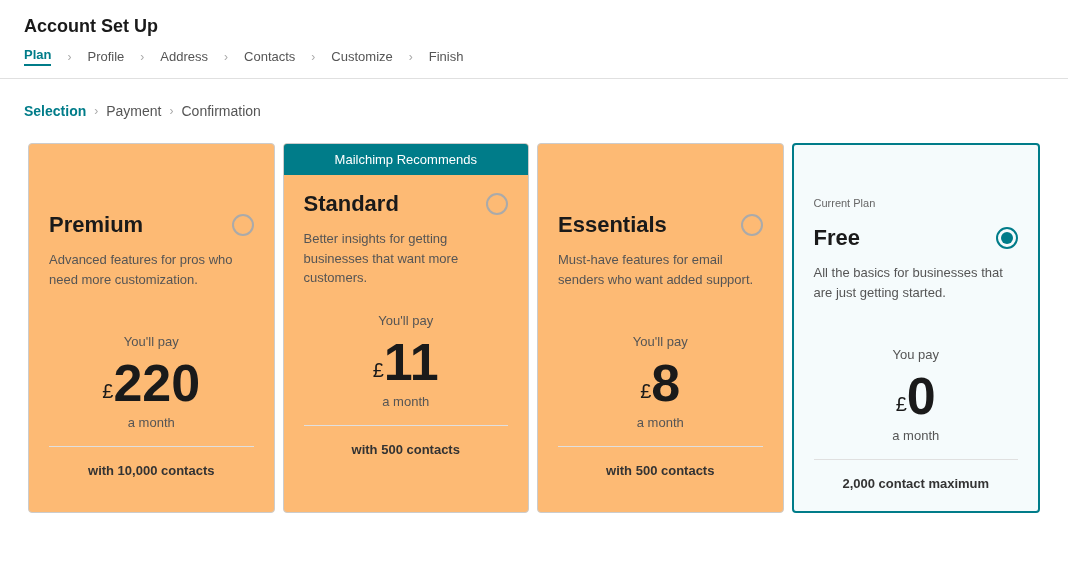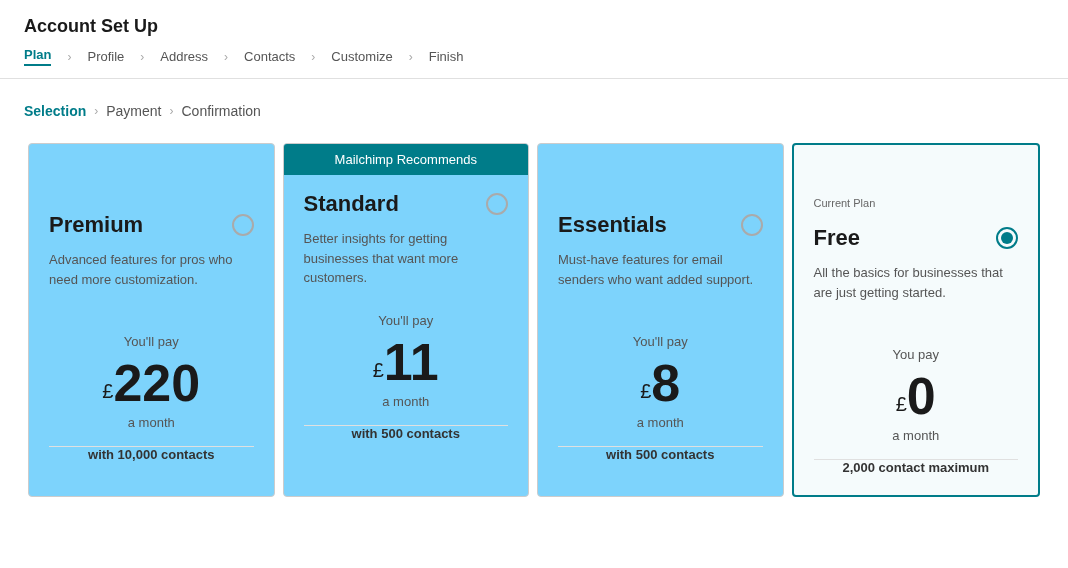--- a/index.html
+++ b/index.html
@@ -20,21 +20,21 @@
     .sub-breadcrumb-sep { color: #aaa; font-size: 12px; }
 
     .plans-container { display: flex; gap: 0; position: relative; }
 
     .plan-card {
       flex: 1;
       border: 1px solid #ccc;
       border-radius: 4px;
       padding: 20px;
       position: relative;
-      background: #7dd3fc;
+      background: #fdba74;
       margin: 0 4px;
     }
     .plan-card.current {
       border: 2px solid #007c89;
       background: #f5fbfc;
     }
     .plan-card.recommended {
       margin-top: 0;
     }
 
@@ -77,21 +77,21 @@
     .plan-desc { font-size: 13px; color: #555; margin-top: 12px; line-height: 1.5; min-height: 60px; }
 
     .you-pay { font-size: 13px; color: #555; margin-top: 24px; text-align: center; }
 
     .price-row { display: flex; align-items: flex-end; justify-content: center; margin-top: 8px; }
     .currency { font-size: 20px; font-weight: 400; color: #1a1a1a; margin-bottom: 6px; }
     .price-amount { font-size: 52px; font-weight: 700; color: #1a1a1a; line-height: 1; }
 
     .per-month { font-size: 13px; color: #555; text-align: center; margin-top: 6px; }
 
-    .contacts-note { font-size: 13px; color: #333; font-weight: 600; text-align: center; margin-top: 16px; border-top: 1px solid #e0e0e0; }
+    .contacts-note { font-size: 13px; color: #333; font-weight: 600; text-align: center; margin-top: 16px; padding-top: 16px; border-top: 1px solid #e0e0e0; }
   </style>
 </head>
 <body>
 
 <div class="top-bar">
   <div class="app-title">Account Set Up</div>
   <div class="breadcrumb">
     <span class="breadcrumb-item active">Plan</span>
     <span class="breadcrumb-sep">›</span>
     <span class="breadcrumb-item">Profile</span>

